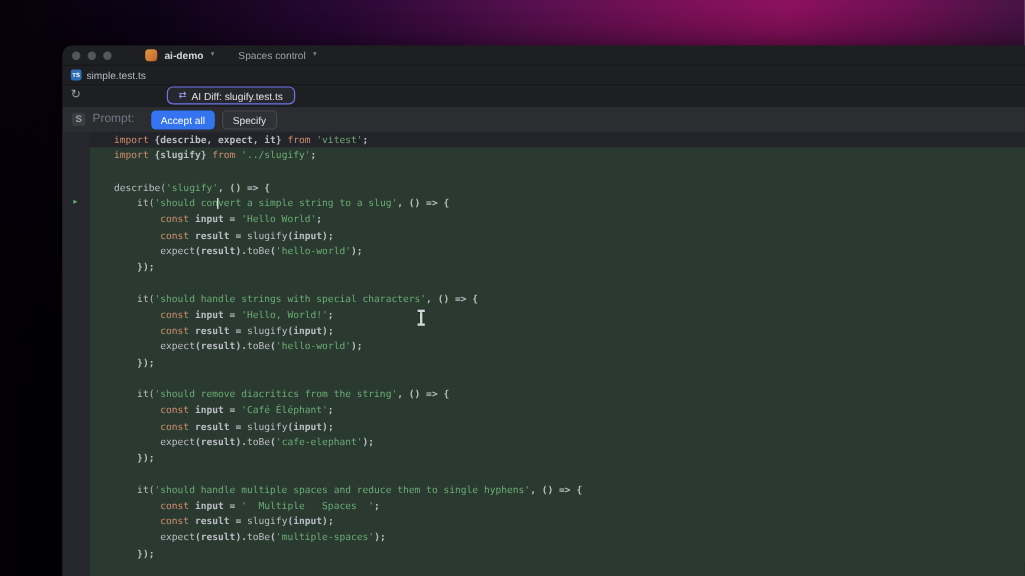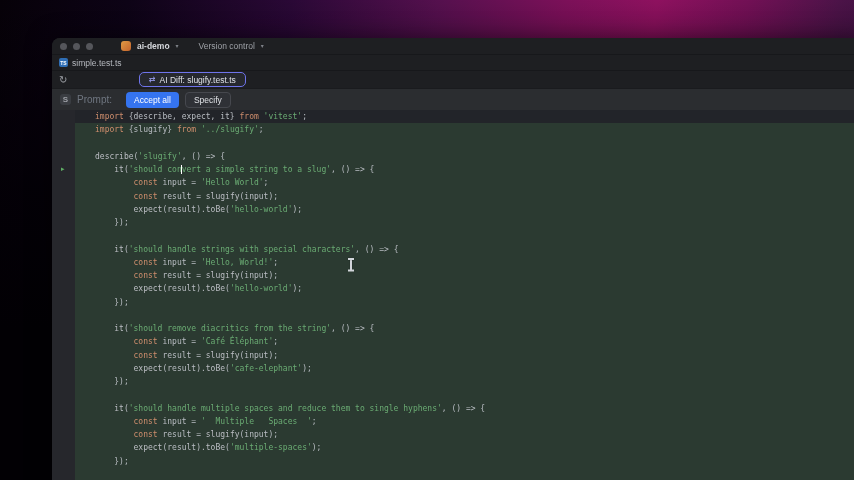--- a/index.html
+++ b/index.html
@@ -61,21 +61,21 @@
   .editor { flex:1; display:flex; position:relative; background:#2b3a31; overflow:hidden; }
   .gutter { width:23px; background:#26272c; flex-shrink:0; position:relative; }
   .run-icon { position:absolute; left:9px; top:55px; font-size:7px; color:#5fad65; line-height:1; }
   .code { flex:1; padding-top:0; font-family:"DejaVu Sans Mono", monospace; font-size:8px;
           line-height:13.25px; white-space:pre; color:#b9bdc3; }
   .code-line { padding-left:20px; height:13.25px; }
   .line-added { background:#2b3a31; }
   .line-plain { background:#222429; }
   .tok-kw { color:#cf8e6d; }
   .tok-str { color:#6aab73; }
-  .tok-id { color:#b9bdc3; }
+  .tok-id { color:#b9bdc3;font-weight:bold; }
   .tok-fn { color:#bcbec4; }
   .caret { display:inline-block; width:1px; height:9px; background:#ffffff; vertical-align:text-bottom; margin:0 -0.5px; }
 
   
   .ibeam { position:absolute; left:346px; top:258px; width:9px; height:13px; z-index:50; }
   .ibeam::before { content:""; position:absolute; left:4px; top:1px; bottom:1px; width:1.5px;
                    background:#d2d5da; box-shadow:0 0 1px rgba(0,0,0,.8); }
   .ibeam::after  { content:""; position:absolute; left:1.5px; right:1.5px; top:0; height:1.5px;
                    background:#d2d5da; box-shadow:0 11.5px 0 #d2d5da, 0 0 1px rgba(0,0,0,.8); }
 </style>
@@ -86,21 +86,21 @@
 
   <div class="titlebar">
     <div class="dots">
       <div class="dot"></div>
       <div class="dot"></div>
       <div class="dot"></div>
     </div>
     <div class="proj-icon"></div>
     <span class="proj-name">ai-demo</span>
     <span class="chev">▾</span>
-    <span class="menu-item">Version control</span>
+    <span class="menu-item">Spaces control</span>
     <span class="chev">▾</span>
   </div>
 
   <div class="tabrow1">
     <span class="ts-icon">TS</span>
     <span class="tab-label">simple.test.ts</span>
   </div>
 
   <div class="tabrow2">
     <span class="icon-glyph">↻</span>

